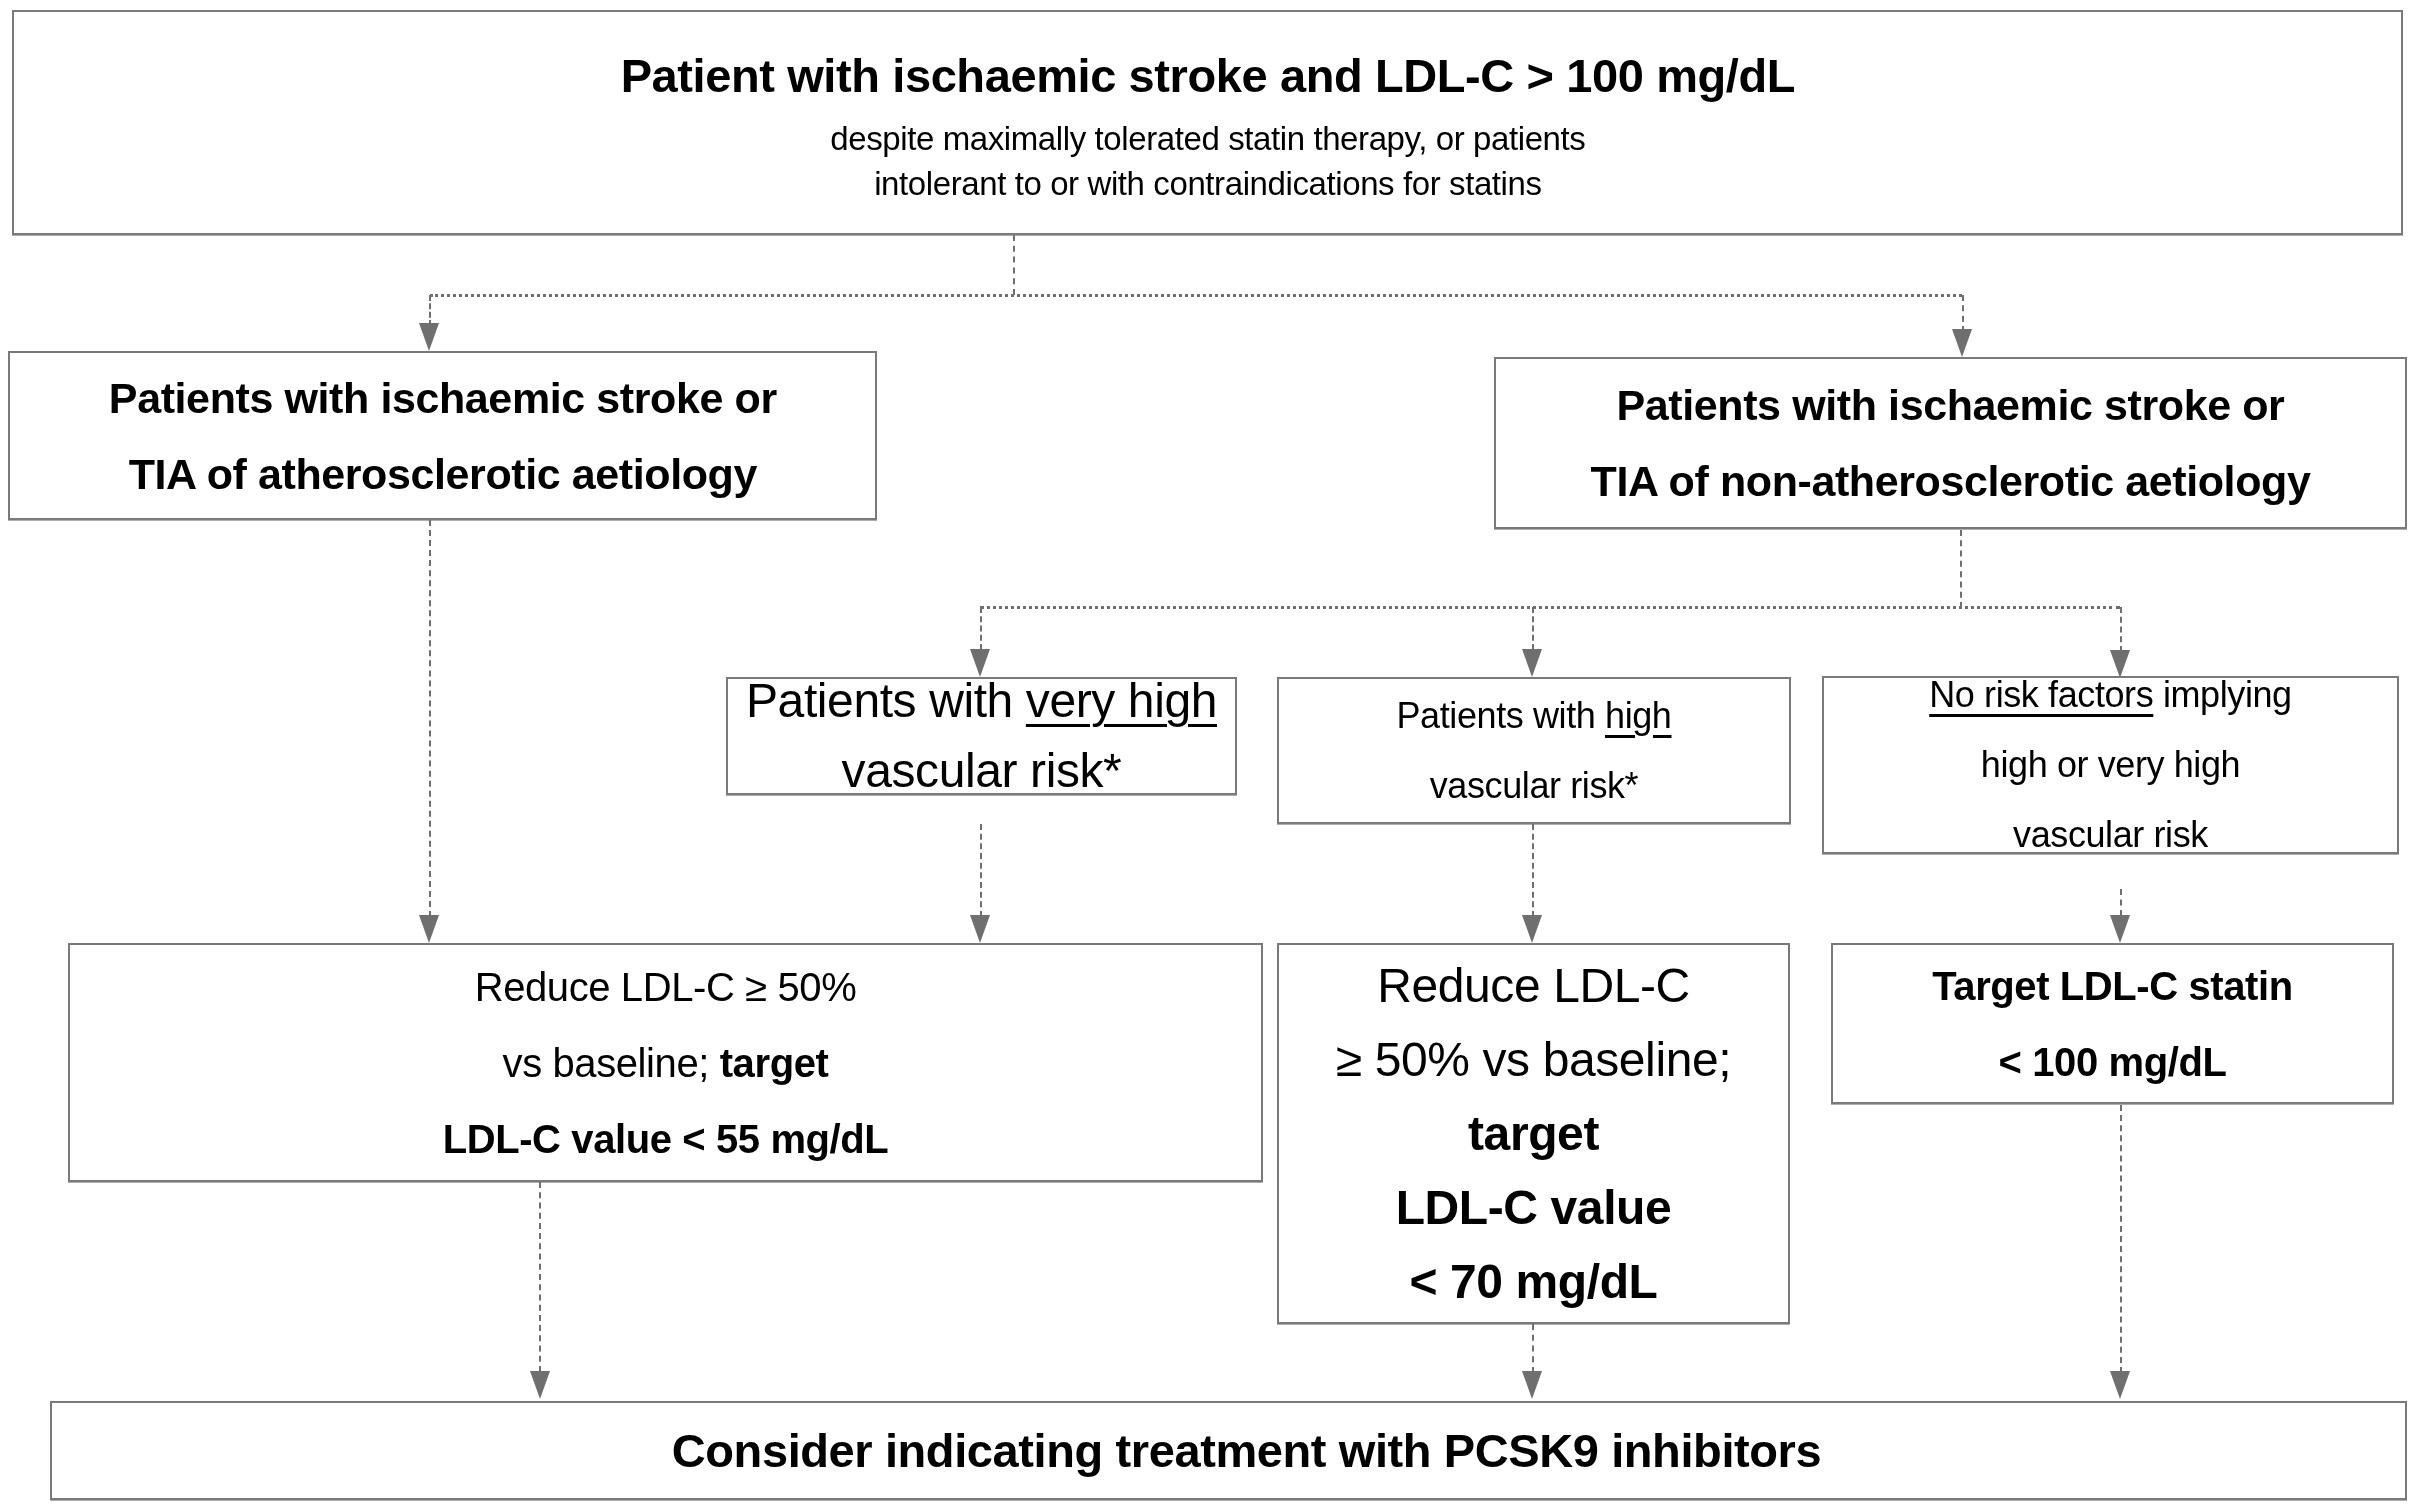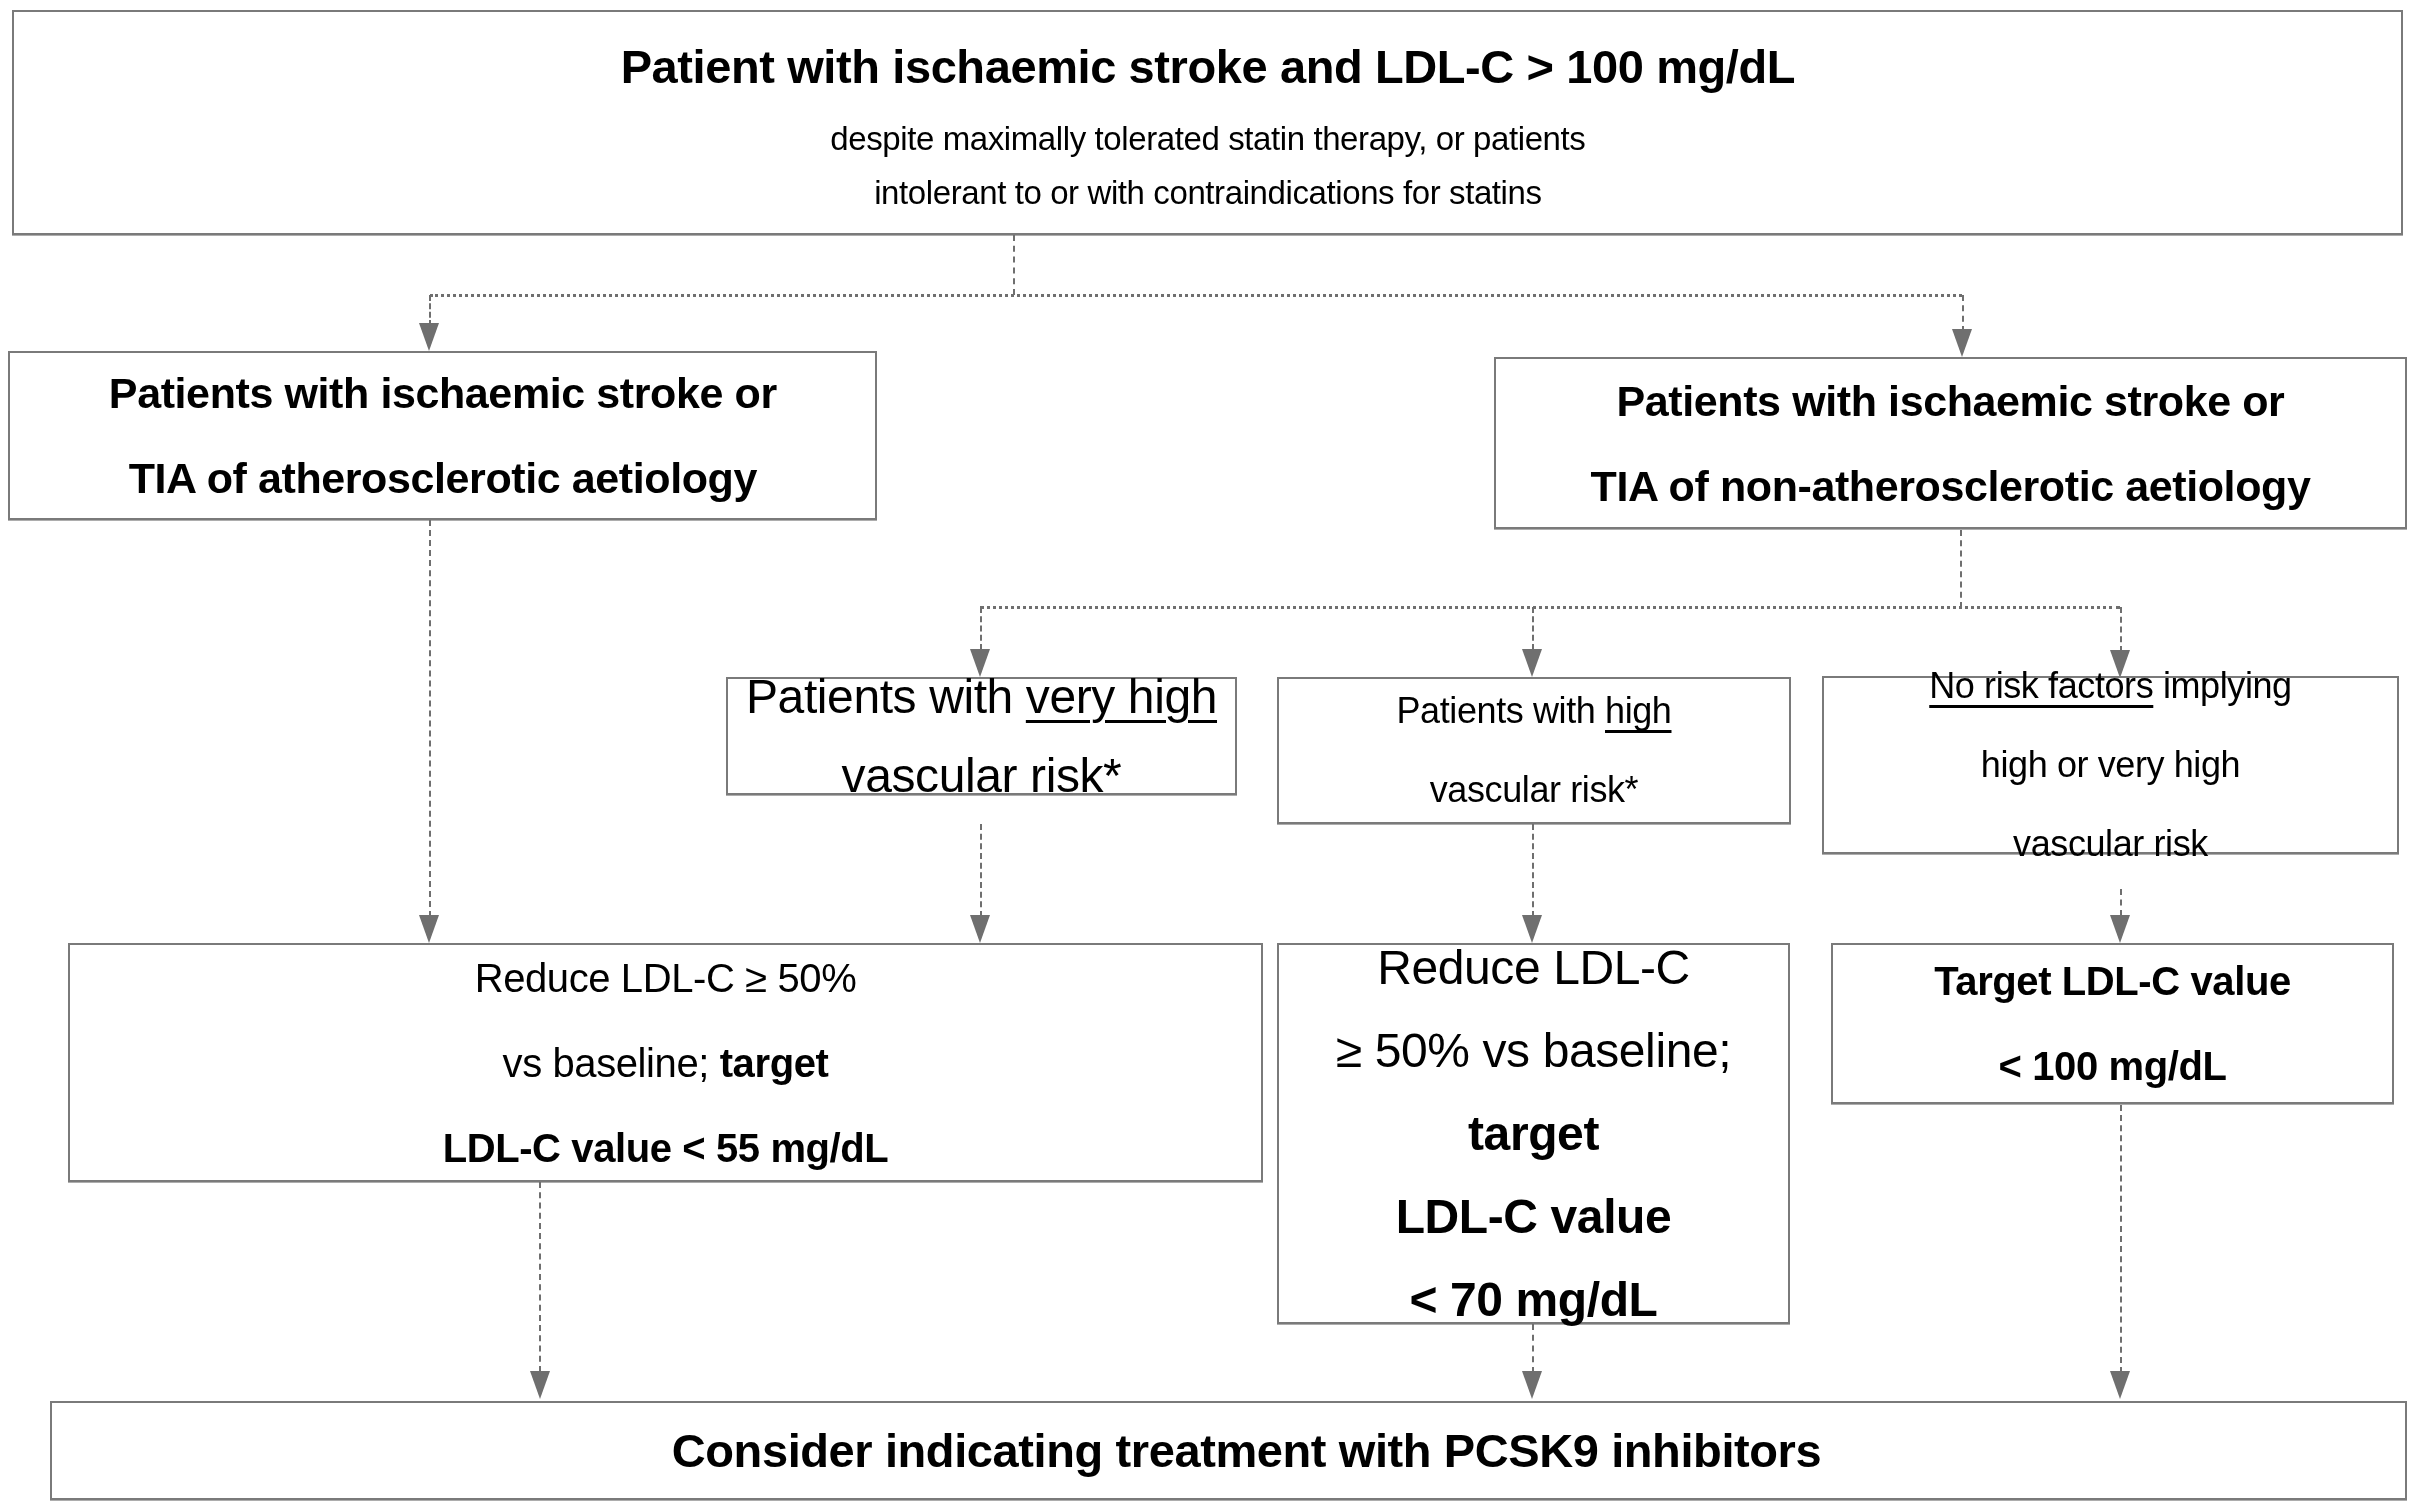--- a/index.html
+++ b/index.html
@@ -9,21 +9,20 @@
     color:#000;letter-spacing:-0.4px;
   }
   .stage{position:absolute;left:0;top:0;width:2413px;height:1509px;}
 
   
   .nbox{
     position:absolute;background:#fff;border:2.5px solid #7a7a7a;
     box-sizing:border-box;display:flex;flex-direction:column;
     justify-content:center;align-items:center;text-align:center;
     box-shadow:0 0.8px 0 #9a9a9a;
-    gap:9px;
   }
   .nbox .line{white-space:nowrap;}
   .b{font-weight:bold;}
   .u{text-decoration:underline;text-decoration-thickness:3.3px;text-underline-offset:7.4px;}
 
   
   .box-start{left:12.4px;top:10px;width:2391px;height:225px;font-size:33px;line-height:45px;}
   .box-start .line:first-child{font-size:47px;font-weight:bold;line-height:71px;margin-bottom:5px;}
 
   .box-athero{left:8.3px;top:351px;width:869px;height:169px;font-size:43px;font-weight:bold;line-height:76px;}
@@ -114,21 +113,21 @@
       <div class="line"><span class="b">LDL-C value &lt; 55 mg/dL</span></div>
     </div>
   <div class="nbox box-t70">
       <div class="line"><span>Reduce LDL-C</span></div>
       <div class="line"><span>≥ 50% vs baseline;</span></div>
       <div class="line"><span class="b">target</span></div>
       <div class="line"><span class="b">LDL-C value</span></div>
       <div class="line"><span class="b">&lt; 70 mg/dL</span></div>
     </div>
   <div class="nbox box-t100">
-      <div class="line"><span class="b">Target LDL-C value</span></div>
+      <div class="line"><span class="b">Target LDL-C statin</span></div>
       <div class="line"><span class="b">&lt; 100 mg/dL</span></div>
     </div>
 
   <div class="vdash" style="left:539px;top:1182px;height:190px;"></div>
   <div class="ahead" style="left:530px;top:1371px;"></div>
   <div class="vdash" style="left:1532px;top:1324px;height:49px;"></div>
   <div class="ahead" style="left:1522px;top:1371px;"></div>
   <div class="vdash" style="left:2120px;top:1105px;height:268px;"></div>
   <div class="ahead" style="left:2110px;top:1371px;"></div>
 

